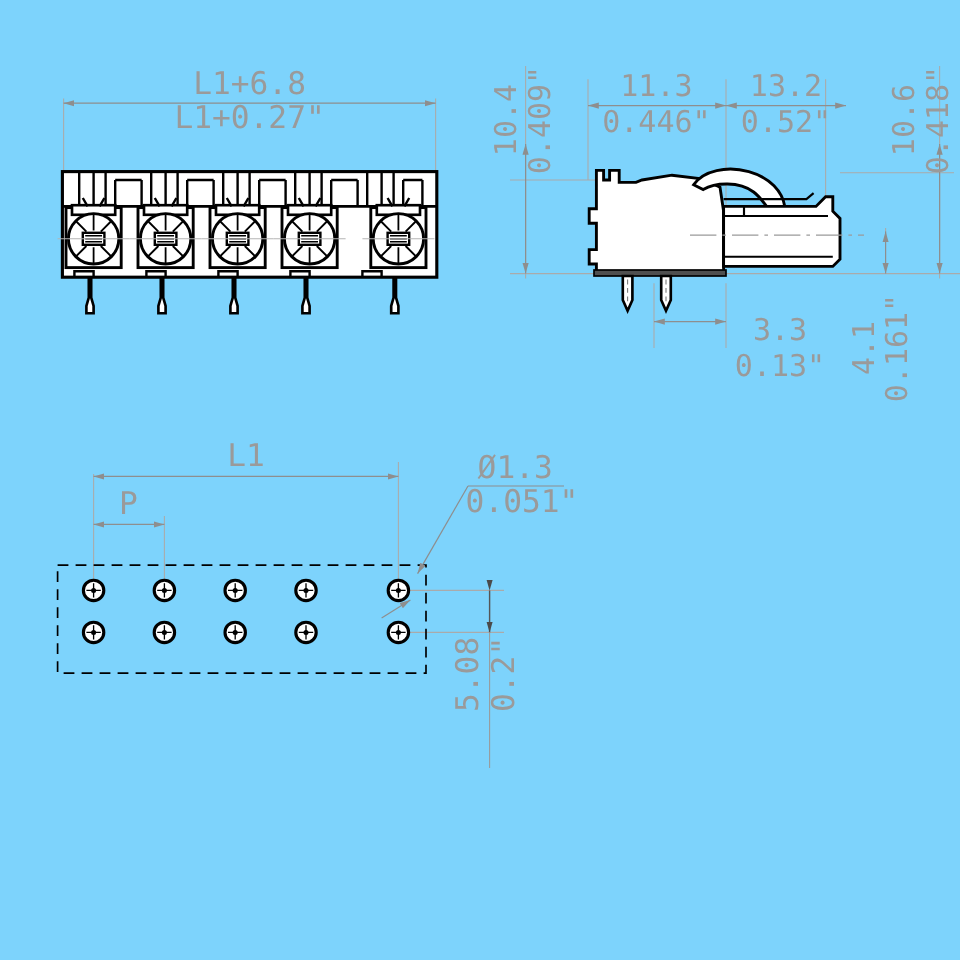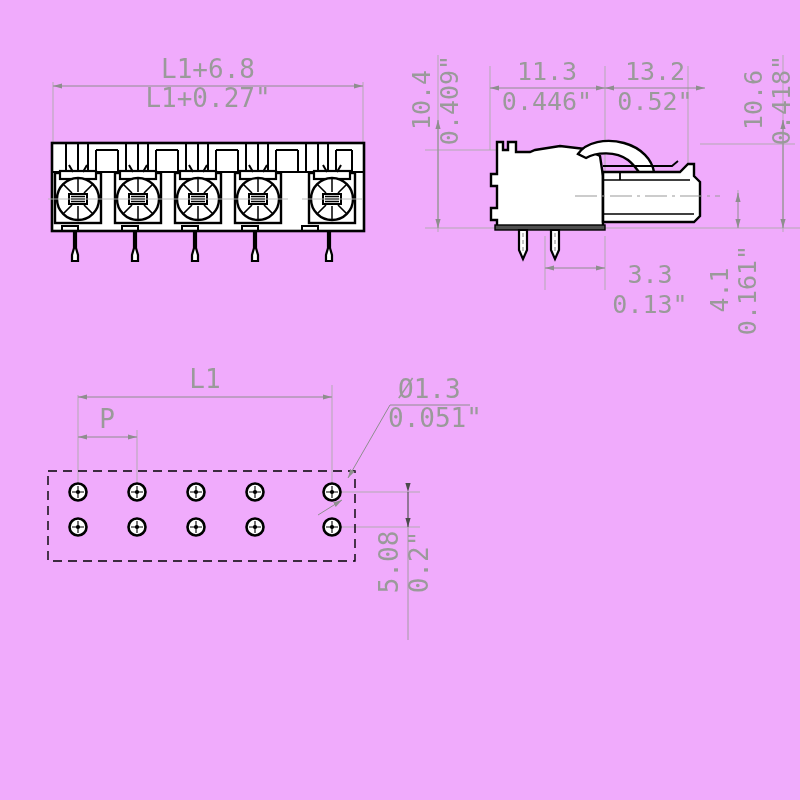--- a/index.html
+++ b/index.html
@@ -10,21 +10,21 @@
   body {
     width: 800px;
     height: 800px;
     overflow: hidden;
     font-family: "DejaVu Sans Mono", monospace;
   }
   #sheet {
     position: relative;
     width: 800px;
     height: 800px;
-    background: #f0abfc;
+    background: #7dd3fc;
   }
   #sheet svg {
     position: absolute;
     left: 0;
     top: 0;
   }
   .dimtext {
     font-family: "DejaVu Sans Mono", monospace;
     fill: #9a9a9a;
     stroke: none;

